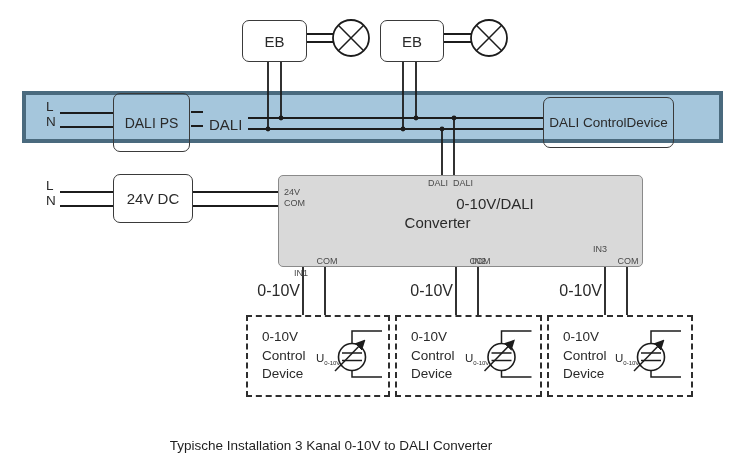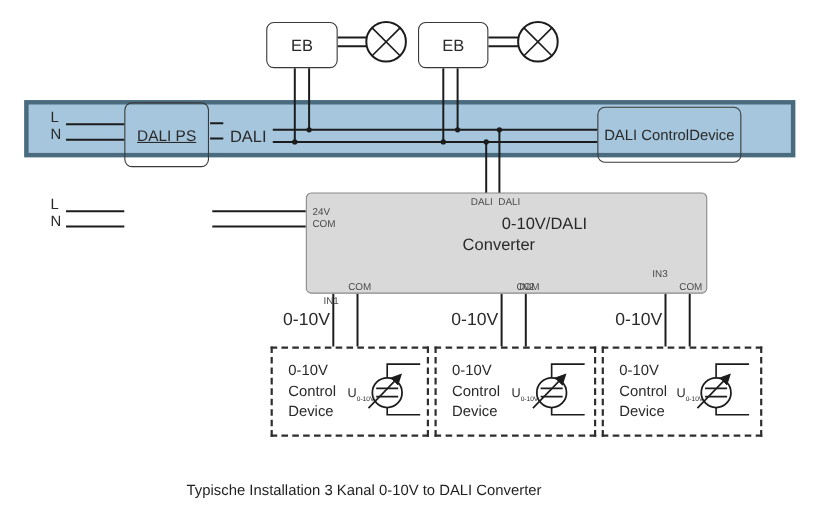--- a/index.html
+++ b/index.html
@@ -22,21 +22,21 @@
   .box.clear{background:transparent;}
   .box.gray{
     background:var(--converter-fill,#d9d9d9);
     border:1.6px solid var(--converter-border,#8a8a8a);border-radius:5px;
   }
   .box.dashed{
     background:transparent;border:2px dashed #2e2e2e;border-radius:0;
     justify-content:flex-start;align-items:flex-start;
   }
   .lbl{position:absolute;z-index:20;white-space:nowrap;}
-  .f15{font-size:15px;} .f14{font-size:14px;text-decoration:underline;} .f13{font-size:13.5px;line-height:17px;}
+  .f15{font-size:15px;} .f14{font-size:14px;} .f13{font-size:13.5px;line-height:17px;}
   .ln{font-size:13.5px;line-height:14px;}
   .tiny{font-size:9px;line-height:10.5px;color:var(--ink-muted,#4a4a4a);}
   .ctr{text-align:center;}
   .sig{font-size:16px;text-align:right;}
   .dev{font-size:13.5px;line-height:18.5px;}
   .ulab{font-size:11.5px;}
   .ulab sub{font-size:6px;}
   .cap{left:0;top:438px;width:662px;text-align:center;font-size:13.5px;color:#1f1f1f;}
   .w{stroke:var(--wire,#1c1c1c);stroke-width:1.8;fill:none;}
   .dot{fill:var(--wire,#1c1c1c);stroke:none;}
@@ -133,30 +133,33 @@
   <div class="lbl f15" style="left:209px;top:116px">DALI</div>
 
   <div class="box clear f13" style="left:543px;top:97px;width:131px;height:51px;">
     <span>DALI Control</span>
     <span>Device</span>
   </div>
 
   <div class="lbl ln" style="left:46px;top:179px">L</div>
   <div class="lbl ln" style="left:46px;top:194px">N</div>
 
+  <div class="box white f15" style="left:113px;top:174px;width:80px;height:49px">
+    <span>24V DC</span>
+  </div>
 
   <div class="box gray" style="left:278px;top:175px;width:365px;height:92px"></div>
 
   <div class="lbl tiny" style="left:284px;top:187px">24V</div>
   <div class="lbl tiny" style="left:284px;top:198px">COM</div>
   <div class="lbl tiny ctr" style="left:423px;top:178px;width:30px">DALI</div>
   <div class="lbl tiny ctr" style="left:448px;top:178px;width:30px">DALI</div>
 
   <div class="lbl f15 ctr" style="left:284px;top:195px;width:422px">0-10V/DALI</div>
-  <div class="lbl f15 ctr" style="left:294px;top:214px;width:319px">Converter</div>
+  <div class="lbl f15 ctr" style="left:278px;top:214px;width:319px">Converter</div>
 
   <div class="lbl tiny ctr" style="left:286px;top:268px;width:30px">IN1</div>
   <div class="lbl tiny ctr" style="left:312px;top:256px;width:30px">COM</div>
   <div class="lbl tiny ctr" style="left:464px;top:256px;width:30px">IN2</div>
   <div class="lbl tiny ctr" style="left:465px;top:256px;width:30px">COM</div>
   <div class="lbl tiny ctr" style="left:585px;top:244px;width:30px">IN3</div>
   <div class="lbl tiny ctr" style="left:613px;top:256px;width:30px">COM</div>
 
   <div class="lbl sig" style="left:248px;top:282px;width:52px">0-10V</div>
   <div class="lbl sig" style="left:401px;top:282px;width:52px">0-10V</div>

